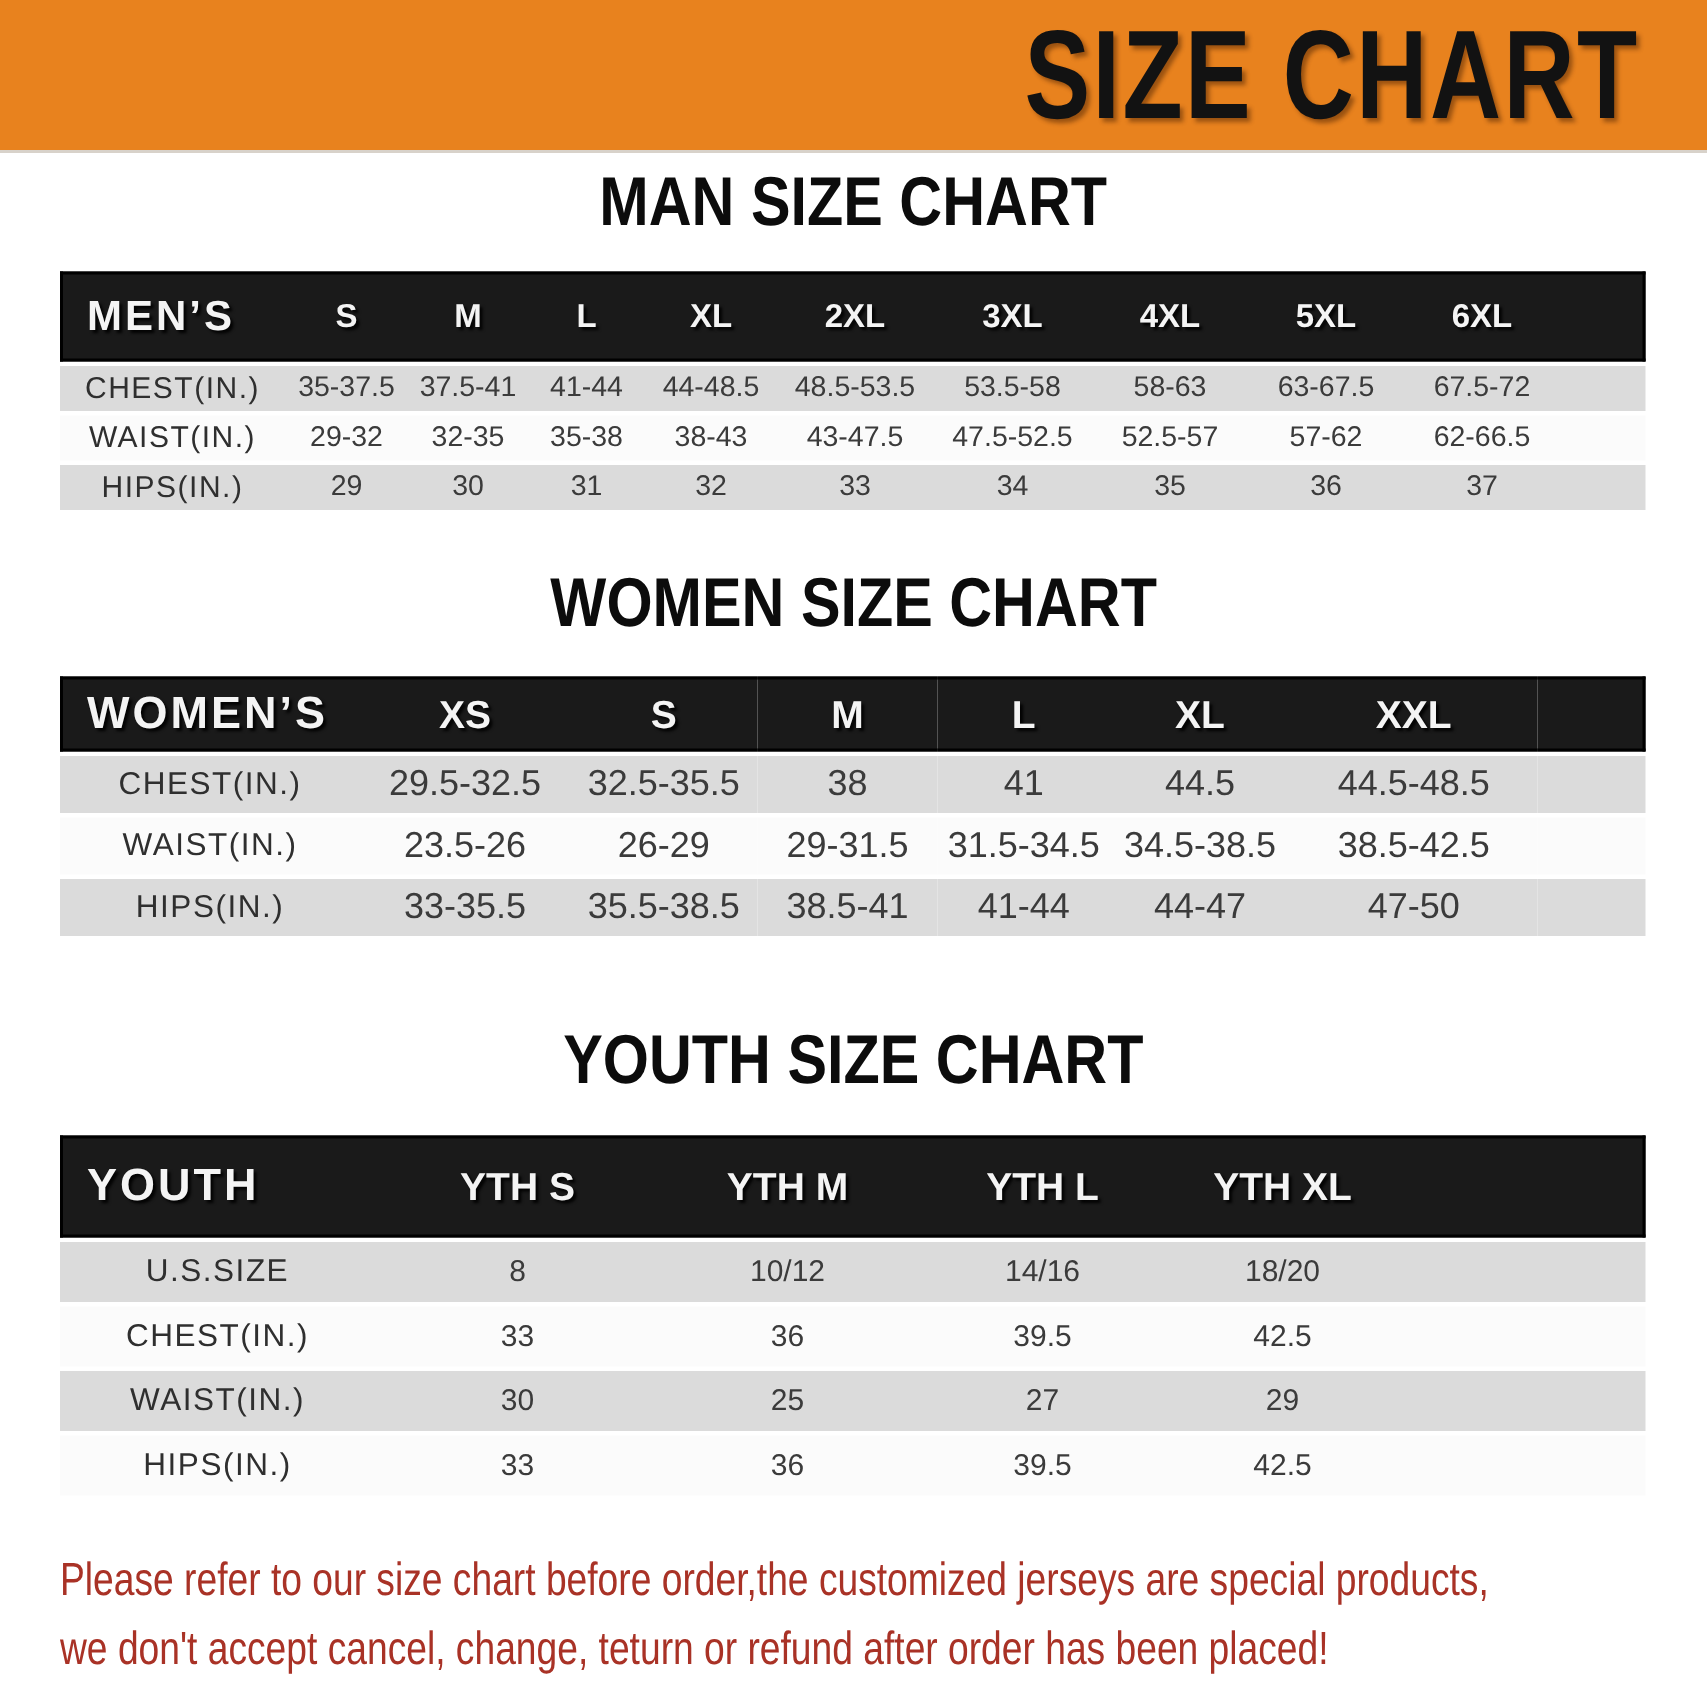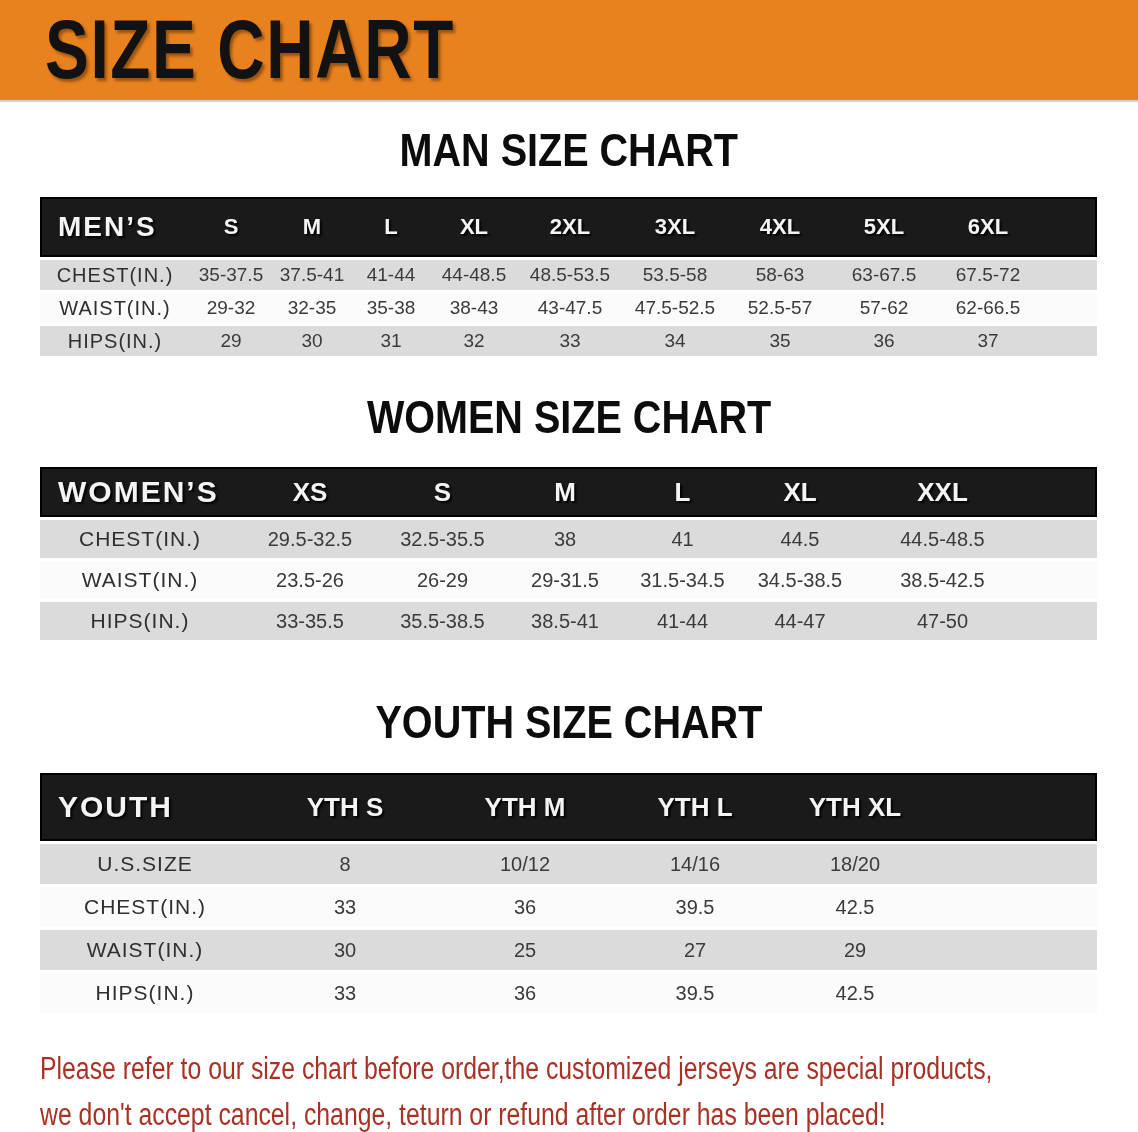--- a/index.html
+++ b/index.html
@@ -6,40 +6,40 @@
   html,body { background:#ffffff; }
   body {
     width:1138px; height:1132px;
     font-family:"Liberation Sans", sans-serif;
     overflow:hidden; position:relative;
   }
 
   
   .banner {
     height:102px; background:#E8821E;
-    display:flex; align-items:center; justify-content:flex-start;
+    display:flex; align-items:center; justify-content:flex-end;
     border-bottom:2px solid #d8d2ca;
   }
   .banner-text {
     display:inline-block;
     font-size:80px; font-weight:bold; color:#121212;
     letter-spacing:2px; white-space:nowrap;
     transform:scaleX(0.82) scaleY(1.05);
     text-shadow:3px 3px 3px rgba(60,25,0,0.45);
   }
 
   
   .section-heading {
     text-align:center; color:#0c0c0c; height:48px;
     font-size:46px; line-height:48px; font-weight:bold;
   }
   .section-heading .cond {
     display:inline-block; transform:scaleX(0.86); white-space:nowrap;
   }
-  .h-man   { margin-top:24px; margin-bottom:20px; }
+  .h-man   { margin-top:8px; margin-bottom:20px; }
   .h-women { margin-top:34px; margin-bottom:23px; }
   .h-youth { margin-top:55px; margin-bottom:24px; }
 
   
   table.size-table {
     width:1057px; margin-left:40px;
     border-collapse:separate; border-spacing:0 3px;
     table-layout:fixed;
   }
   table.size-table thead tr { background:#1a1a1a; }
@@ -61,21 +61,21 @@
   }
   table.size-table td.rowlabel { color:#2f2f2f; letter-spacing:1px; }
 
   .t-men th            { height:60px; font-size:22px; }
   .t-men th.corner     { font-size:28px; }
   .t-men td            { height:30px; font-size:19px; }
   .t-men td.rowlabel   { font-size:20px; }
 
   .t-women th          { height:50px; font-size:26px; }
   .t-women th.corner   { font-size:30px; }
-  .t-women td          { height:38px; font-size:20px; }
+  .t-women td          { height:38px; font-size:24px; }
   .t-women td.rowlabel { font-size:21px; }
 
   .t-youth th          { height:68px; font-size:26px; }
   .t-youth th.corner   { font-size:30px; }
   .t-youth td          { height:40px; font-size:20px; }
   .t-youth td.rowlabel { font-size:21px; }
 
   
   .footer { margin:30px 0 0 40px; color:#A93226; }
   .footer-line {

